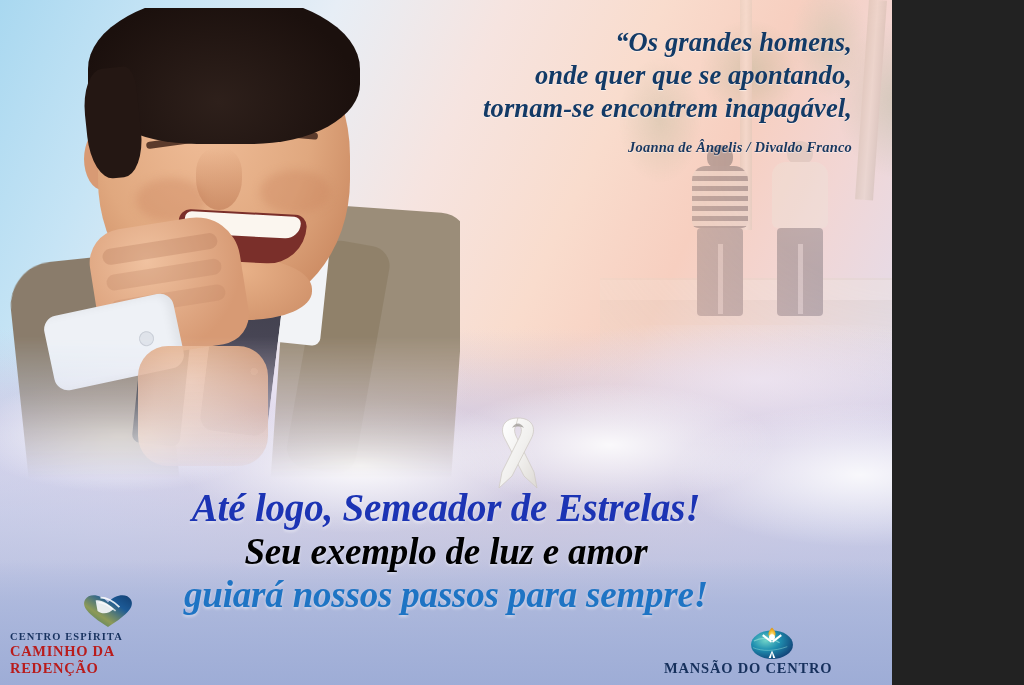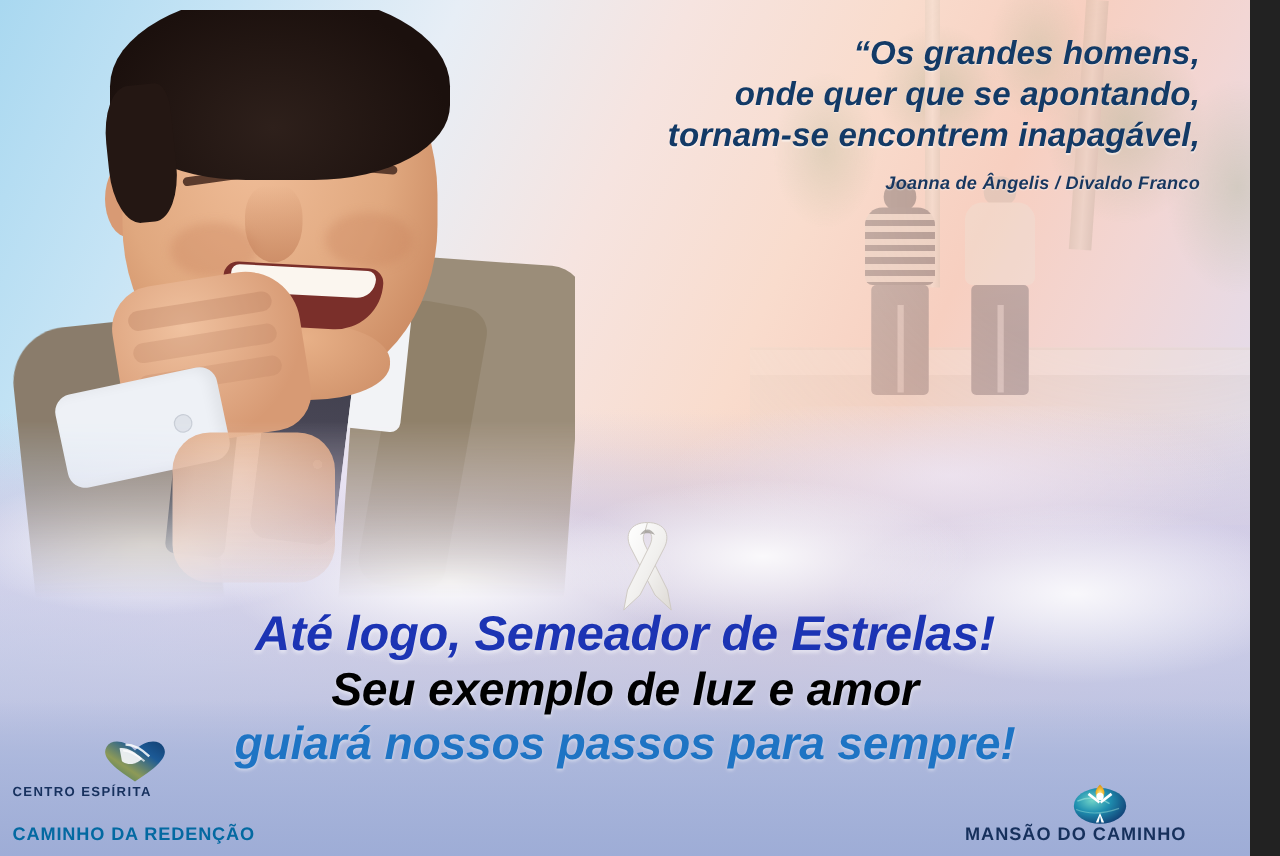--- a/index.html
+++ b/index.html
@@ -1,23 +1,23 @@
 <!DOCTYPE html>
 <html lang="pt-BR"><head>
 <meta charset="utf-8">
 <title>Memorial</title>
 <style>
   html,body{margin:0;padding:0;background:#222;}
   *{box-sizing:border-box;}
 
   #poster{
     position:relative;
-    width:1000px;height:685px;
+    width:892px;height:685px;
     overflow:hidden;
-    font-family:Liberation Sans, sans-serif;
+    font-family:Liberation Serif, serif;
     background:#cfd6ea;
   }
 
   
   .bg-layer{position:absolute;inset:0;}
 
   
   .bg-base{
     background:
       linear-gradient(180deg,
@@ -205,21 +205,21 @@
   #headline .h1{font-size:39px;line-height:44px;color:#1c34b4;}
   #headline .h2{font-size:37px;line-height:43px;color:#000000;}
   #headline .h3{font-size:37px;line-height:43px;color:#1e74c4;}
 
   
   .logo{position:absolute;bottom:8px;text-align:left;}
   #logo-left{left:10px;width:196px;}
   #logo-right{right:12px;width:216px;}
   .logo .mark{height:40px;display:flex;align-items:center;justify-content:center;}
   .logo .l1{font-size:10.5px;font-weight:700;letter-spacing:1.1px;color:#17315e;line-height:13px;}
-  .logo .l2{font-size:14.5px;font-weight:700;letter-spacing:.7px;color:#0369a1;line-height:17px;margin-top:19px;}
+  .logo .l2{font-size:14.5px;font-weight:700;letter-spacing:.7px;color:#b91c1c;line-height:17px;}
   .logo .l-single{font-size:14.5px;font-weight:700;letter-spacing:.8px;color:#16305c;line-height:17px;}
 </style>
 </head>
 <body>
 
 <div id="poster">
 
   <div class="bg-layer bg-base"></div>
 
   <div class="bg-layer bg-photo">
@@ -345,16 +345,16 @@
         <path d="M8 29 C18 33 30 33 44 28" stroke="#9fe6dc" stroke-width="1" fill="none" opacity=".45"></path>
         <path d="M28 8 C33 13 33 17 28 20 C23 17 23 13 28 8 Z" fill="url(#fl)"></path>
         <g fill="#ffffff">
           <circle cx="28" cy="18" r="3.1"></circle>
           <path d="M28 21 L28 32 L24.5 40 L26.8 40 L28 34.5 L29.2 40 L31.5 40 L28 32 Z"></path>
           <path d="M28 22 L19 15 L17.6 16.8 L27 24 Z"></path>
           <path d="M28 22 L37 15 L38.4 16.8 L29 24 Z"></path>
         </g>
       </svg>
     </div>
-    <div class="l-single">MANSÃO DO CAMINHO</div>
+    <div class="l-single">MANSÃO DO CENTRO</div>
   </div>
 
 </div>
 
 </body></html>

